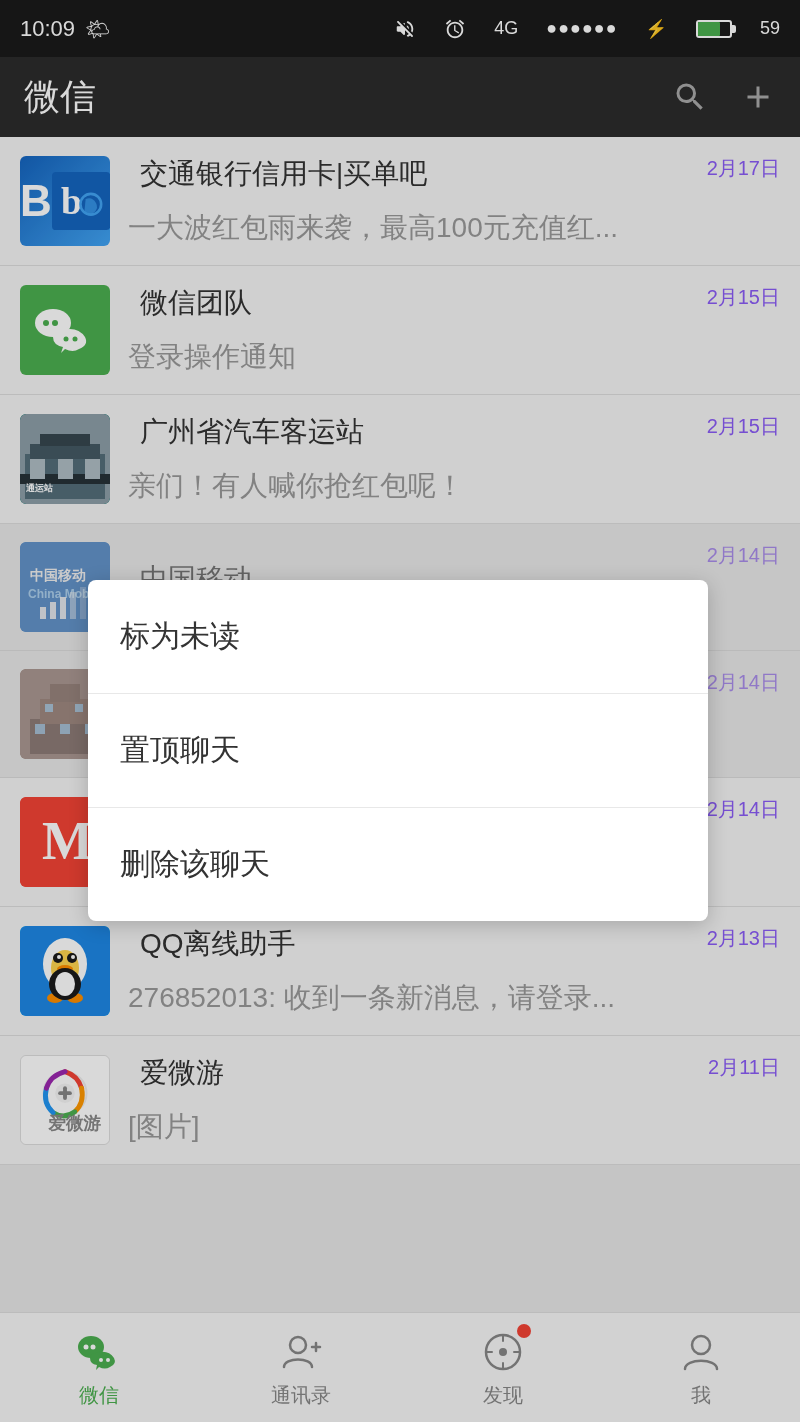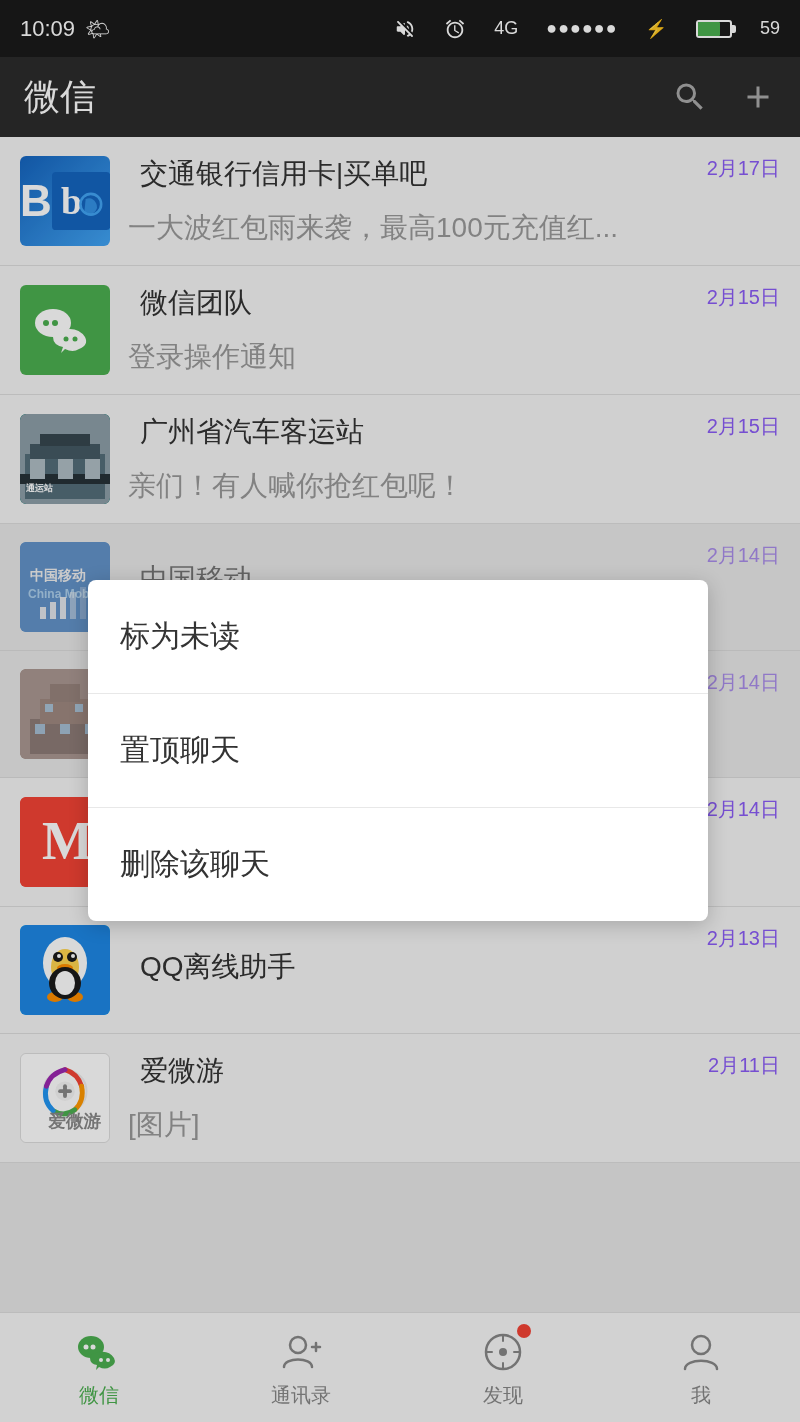--- a/index.html
+++ b/index.html
@@ -396,20 +396,21 @@
 
           <ellipse cx="35" cy="72" rx="8" ry="5" fill="#ff8f00"></ellipse>
           <ellipse cx="55" cy="72" rx="8" ry="5" fill="#ff8f00"></ellipse>
 
           <ellipse cx="45" cy="58" rx="16" ry="16" fill="#1a1a1a"></ellipse>
           <ellipse cx="45" cy="58" rx="10" ry="12" fill="white"></ellipse>
         </svg>
       </div>
       <div class="chat-content">
         <div class="chat-name">QQ离线助手</div>
+        <div class="chat-preview">276852013: 收到一条新消息，请登录...</div>
       </div>
       <div class="chat-date">2月13日</div>
     </div>
 
     <div class="chat-item">
       <div class="avatar" style="background:white; border:1px solid #ddd;">
         <svg width="90" height="90" viewBox="0 0 90 90">
           <rect width="90" height="90" rx="6" fill="white"></rect>
 
           <circle cx="45" cy="38" r="22" fill="none" stroke="#eee" stroke-width="2"></circle>

